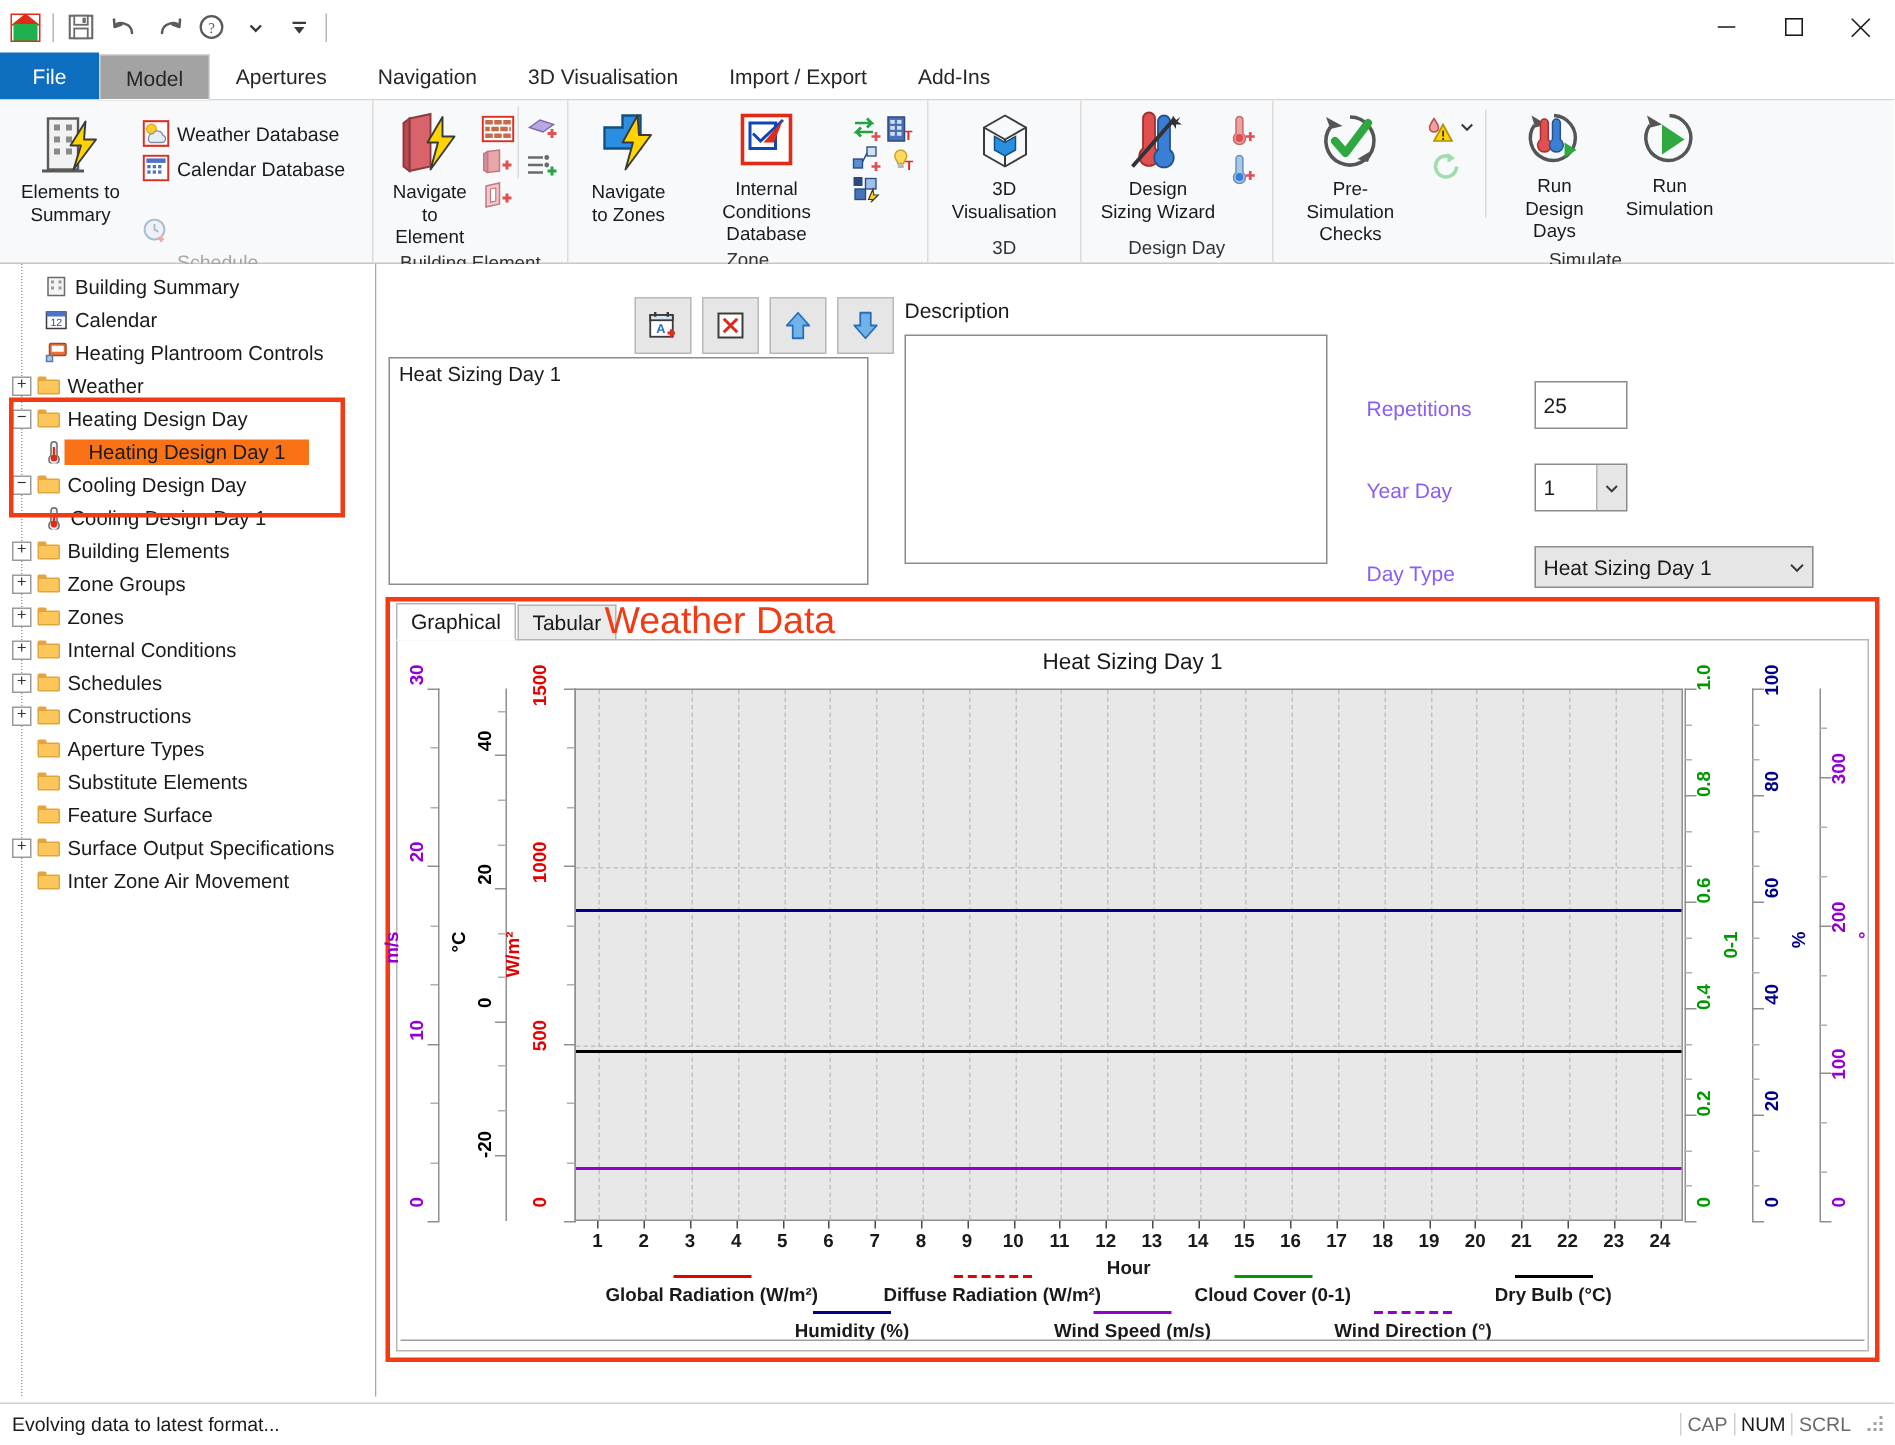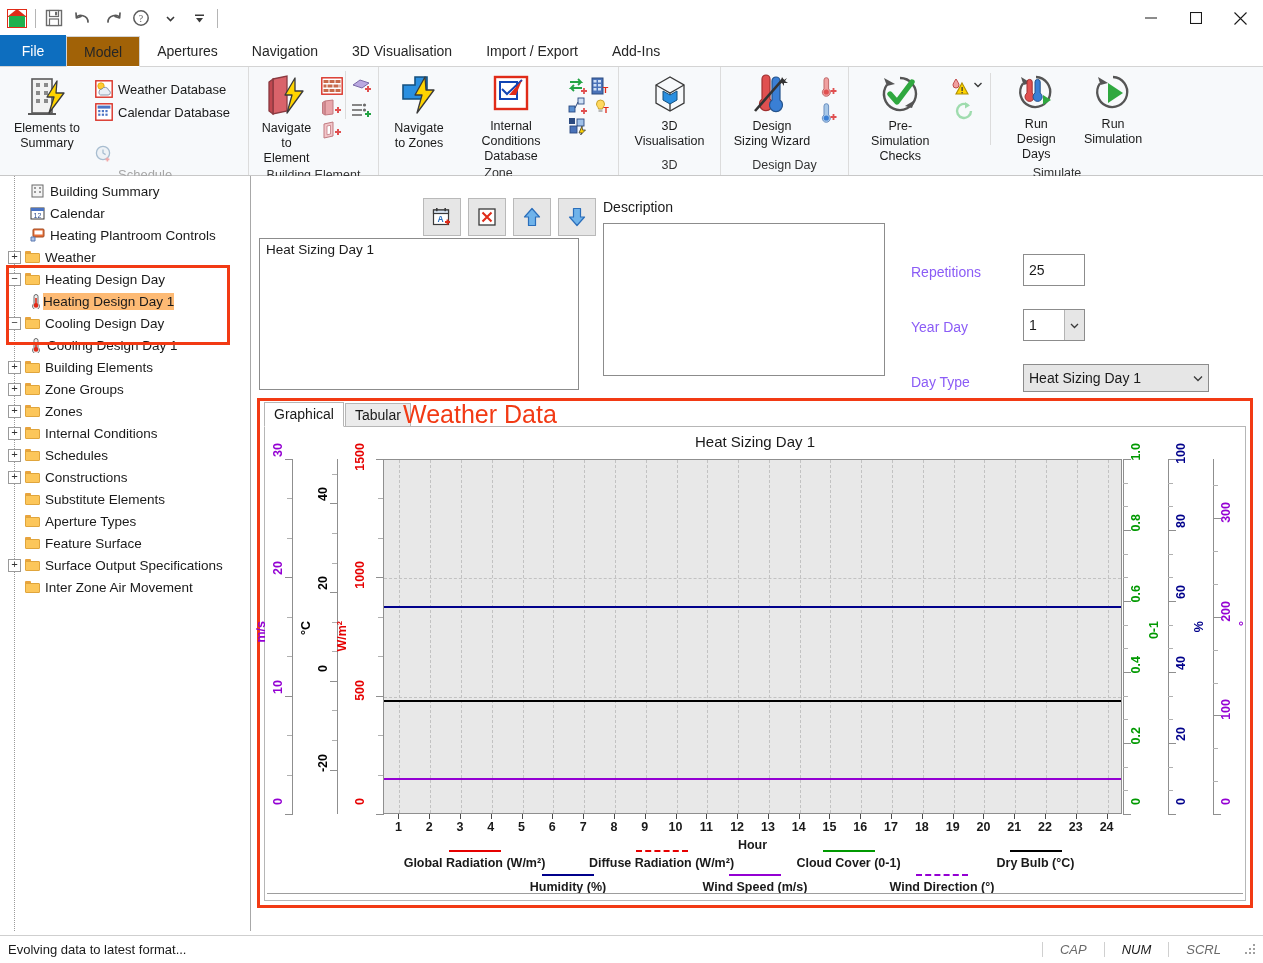--- a/index.html
+++ b/index.html
@@ -38,21 +38,21 @@
   }
   .tab-file {
     width:66px; height:31px; background:#0d6ebf; color:#fff;
     display:flex; align-items:center; justify-content:center; font-size:14px; cursor:pointer;
   }
   .tab {
     height:31px; padding:0 17px; display:flex; align-items:center; justify-content:center;
     font-size:14px; color:#262626; cursor:pointer; background:transparent;
   }
   .tab.active {
-    background:#a16207; border:1px solid #d4d4d4; border-bottom:1px solid #ffffff;
+    background:#a3a3a3; border:1px solid #d4d4d4; border-bottom:1px solid #ffffff;
     position:relative; z-index:3; margin-bottom:-1px;
   }
 
   
   .ribbon {
     position:absolute; left:0; top:67px; width:1263px; height:109px;
     background:#f7f9fb; border-bottom:1px solid #c8c8c8;
     display:flex; align-items:stretch;
   }
   .rgroup { position:relative; display:flex; flex-direction:column; padding:4px 5px 0 5px; }
@@ -85,21 +85,21 @@
     position:relative; white-space:nowrap; cursor:pointer;
   }
   .tree-row .expander {
     width:13px; height:13px; border:1px solid #9a9a9a; background:#fff; margin-right:4px;
     display:flex; align-items:center; justify-content:center; flex:0 0 13px; cursor:pointer;
     font-size:11px; line-height:1; color:#333; font-family:"Liberation Mono", monospace;
   }
   .tree-row .nub { width:13px; margin-right:4px; flex:0 0 13px; }
   .tree-row.indent { padding-left:30px; }
   .tree-row .tlabel { margin-left:5px; }
-  .tree-row.selected .tlabel { background:#fdba74; padding:1px 0; margin-left:1px; }
+  .tree-row.selected .tlabel { background:#f97316; padding:1px 16px; margin-left:1px; }
   .folder-ico { width:15px; height:12px; position:relative; flex:0 0 15px; }
   .folder-ico .tab0 { position:absolute; left:0; top:0; width:6px; height:3px; background:#e8a33d; border-radius:1px 1px 0 0; }
   .folder-ico .bdy { position:absolute; left:0; top:2px; width:15px; height:10px; background:#fcc65a; border:1px solid #e0a53c; border-radius:1px; }
 
   
   .tree-lines { position:absolute; left:14px; top:0; width:1px; height:100%;
     background-image: linear-gradient(to bottom, #9a9a9a 1px, transparent 1px);
     background-size: 1px 2px; }
 
   .red-box-tree {
@@ -170,21 +170,21 @@
   .leg-swatch { height:9px; display:flex; align-items:center; justify-content:center; }
   .leg-line { width:52px; height:0; border-top-width:2.5px; border-top-style:solid; }
   .leg-text { font-size:12.5px; font-weight:bold; margin-top:1px; }
   .legend-sep { position:absolute; left:2px; right:2px; bottom:0px; height:1px; background:#9d9d9d; }
 
   
   .statusbar { position:absolute; left:0; top:935px; width:1263px; height:28px;
                background:#ffffff; border-top:1px solid #cfcfcf; display:flex; align-items:center; }
   .status-text { padding-left:8px; font-size:13px; }
   .status-right { margin-left:auto; display:flex; align-items:center; padding-right:6px; gap:0; }
-  .status-cell { padding:0 17px; font-size:13px; color:#6a6a6a; border-left:1px solid #d0d0d0;font-style:italic; }
+  .status-cell { padding:0 4px; font-size:13px; color:#6a6a6a; border-left:1px solid #d0d0d0; }
   .status-cell.on { color:#1a1a1a; }
   .grip { width:13px; height:13px; margin-left:6px; position:relative; }
   .grip i { position:absolute; width:2px; height:2px; background:#a0a0a0; }
 </style>
 </head>
 <body>
 
 <div id="app">
 
   <div class="titlebar">
@@ -729,29 +729,29 @@
               <span class="bdy"></span>
             </span>
             <span class="tlabel">Constructions</span>
           </div>
           <div class="tree-row">
             <span class="nub"></span>
             <span class="folder-ico">
               <span class="tab0"></span>
               <span class="bdy"></span>
             </span>
+            <span class="tlabel">Aperture Types</span>
+          </div>
+          <div class="tree-row">
+            <span class="nub"></span>
+            <span class="folder-ico">
+              <span class="tab0"></span>
+              <span class="bdy"></span>
+            </span>
             <span class="tlabel">Substitute Elements</span>
-          </div>
-          <div class="tree-row">
-            <span class="nub"></span>
-            <span class="folder-ico">
-              <span class="tab0"></span>
-              <span class="bdy"></span>
-            </span>
-            <span class="tlabel">Aperture Types</span>
           </div>
           <div class="tree-row">
             <span class="nub"></span>
             <span class="folder-ico">
               <span class="tab0"></span>
               <span class="bdy"></span>
             </span>
             <span class="tlabel">Feature Surface</span>
           </div>
           <div class="tree-row">

